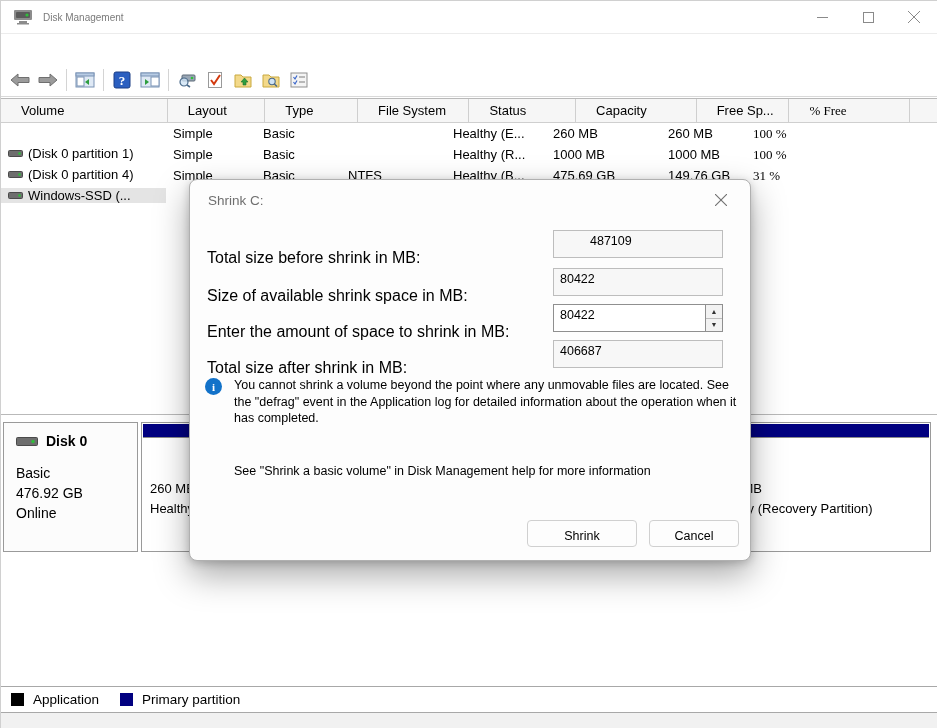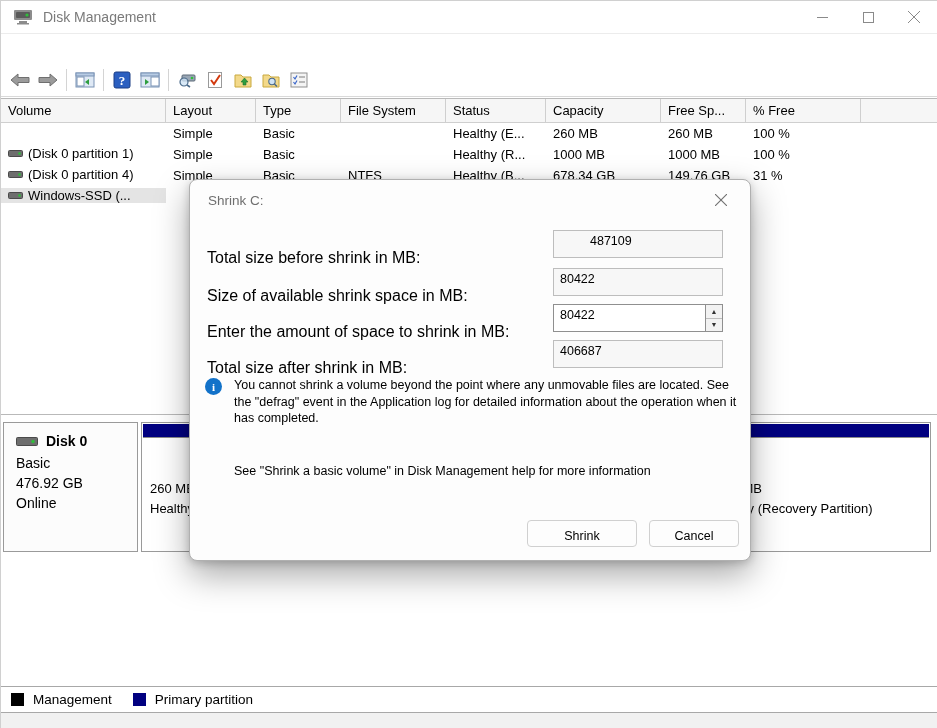--- a/index.html
+++ b/index.html
@@ -3,49 +3,49 @@
 <meta charset="utf-8">
 <style>
   * { margin:0; padding:0; box-sizing:border-box; }
   html,body { width:937px; height:728px; }
   body { font-family:"Liberation Sans", sans-serif; font-size:13px; color:#000; background:#fff; overflow:hidden; }
   #window { position:relative; width:937px; height:728px; background:#fff; border-left:1px solid #d0d0d0; border-top:1px solid #d0d0d0; }
 
   
   .titlebar { position:absolute; top:0; left:0; width:100%; height:33px; display:flex; align-items:center; background:#fff; border-bottom:1px solid #ececec; }
   .titlebar .appicon { margin-left:12px; width:20px; height:16px; }
-  .titlebar .title { margin-left:10px; color:#7a7a7a; font-size:14px; }
+  .titlebar .title { margin-left:10px; color:#7a7a7a; font-size:10px; }
   .win-controls { margin-left:auto; display:flex; height:100%; }
   .win-btn { width:46px; height:100%; display:flex; align-items:center; justify-content:center; color:#8a8a8a; font-size:13px; cursor:default; }
   .win-btn svg { stroke:#8a8a8a; }
 
   
   .menubar { position:absolute; top:33px; left:0; width:100%; height:29px; display:flex; align-items:center; gap:26px; padding-left:13px; background:#fff; font-size:14px; }
   .menu-item { cursor:default; }
 
   
   .toolbar { position:absolute; top:62px; left:0; width:100%; height:34px; display:flex; align-items:center; padding-left:5px; background:#fff; border-bottom:1px solid #d9d9d9; }
   .tbtn { width:28px; height:26px; display:flex; align-items:center; justify-content:center; }
   .tsep { width:1px; height:22px; background:#d4d4d4; margin:0 4px; }
 
   
   .listpane { position:absolute; top:97px; left:0; width:937px; height:316px; background:#fff; border-top:1px solid #b9b9b9; }
   .lv-header { display:flex; height:24px; background:#f6f6f6; border-bottom:1px solid #cfcfcf; }
-  .lv-h { border-right:1px solid #cfcfcf; padding:4px 7px 0 7px; font-size:13px; white-space:nowrap; overflow:hidden; }
+  .lv-h { border-right:1px solid #cfcfcf; padding:4px 7px 0 7px; font-size:13px; white-space:nowrap; overflow:hidden;margin-left:13px; }
   .lv-row { display:flex; height:21px; align-items:center; }
   .lv-c { padding:0 7px; white-space:nowrap; overflow:hidden; font-size:13px; }
-  .c0{width:165px;} .c1{width:90px;} .c2{width:85px;} .c3{width:105px;} .c4{width:100px;} .c5{width:115px;} .c6{width:85px;} .c7{width:115px;} .c8{flex:1;}
+  .c0{width:165px;} .c1{width:90px;} .c2{width:85px;} .c3{width:105px;} .c4{width:100px;} .c5{width:115px;} .c6{width:85px;} .c7{width:115px;font-family:Liberation Serif, serif;} .c8{flex:1;}
   .vol-cell { display:flex; align-items:center; gap:5px;margin-top:39px; }
   .vol-cell.selected { background:#e4e4e4;align-items:center; }
   .vol-icon { flex:0 0 auto; }
 
   
   .graphpane { position:absolute; top:413px; left:0; width:937px; height:272px; background:#fff; border-top:1px solid #b9b9b9; }
   .disk-info { position:absolute; left:2px; top:7px; width:135px; height:130px; border:1px solid #9a9a9a; background:#fcfcfc; padding:10px 0 0 12px; }
-  .disk-info .dname { display:flex; align-items:center; gap:8px; font-weight:bold; font-size:14px; margin-bottom:4px; }
+  .disk-info .dname { display:flex; align-items:center; gap:8px; font-weight:bold; font-size:14px; margin-bottom:14px; }
   .disk-info .dline { font-size:14px; line-height:20px; }
   .pblock { position:absolute; top:7px; height:130px; border:1px solid #9a9a9a; background:#fff; }
   .pband { height:14px; margin:1px; border-bottom:1px solid #8a8a8a; }
   .ptext { padding:40px 0 0 8px; font-size:13px; line-height:20px; white-space:nowrap; overflow:hidden; }
 
   
   .legend { position:absolute; top:685px; left:0; width:937px; height:27px; background:#fff; border-top:1px solid #a8a8a8; border-bottom:1px solid #a8a8a8; display:flex; align-items:center; padding-left:10px; gap:9px; font-size:13.5px; }
   .lg-sq { width:13px; height:13px; display:inline-block; }
   .legend .lg-label { margin-right:12px; }
   .bottom-fill { position:absolute; top:712px; left:0; width:937px; height:16px; background:#f1f1f1; }
@@ -227,21 +227,21 @@
         <svg class="vol-icon" width="15" height="9" viewBox="0 0 15 9">
             <rect x="0.5" y="1.5" width="14" height="6" rx="1" fill="#6e6e6e" stroke="#4a4a4a"></rect>
             <circle cx="11.5" cy="4.5" r="1.3" fill="#2fbf3a"></circle>
           </svg>
         <span>Windows-SSD (...</span>
       </div>
       <div class="lv-c c1">Simple</div>
       <div class="lv-c c2">Basic</div>
       <div class="lv-c c3">NTFS</div>
       <div class="lv-c c4">Healthy (B...</div>
-      <div class="lv-c c5">678.34 GB</div>
+      <div class="lv-c c5">475.69 GB</div>
       <div class="lv-c c6">149.76 GB</div>
       <div class="lv-c c7">31 %</div>
     </div>
   </div>
 
   <div class="graphpane">
     <div class="disk-info">
       <div class="dname">
         <svg width="22" height="11" viewBox="0 0 22 11">
             <rect x="0.5" y="1.5" width="21" height="8" rx="1" fill="#6e6e6e" stroke="#4a4a4a"></rect>
@@ -274,21 +274,21 @@
       <div class="pband" style="background:#010080;"></div>
       <div class="ptext">
         <div>1000 MB</div>
         <div>Healthy (Recovery Partition)</div>
       </div>
     </div>
   </div>
 
   <div class="legend">
     <span class="lg-sq" style="background:#000000;"></span>
-    <span class="lg-label">Management</span>
+    <span class="lg-label">Application</span>
     <span class="lg-sq" style="background:#010080;"></span>
     <span class="lg-label">Primary partition</span>
   </div>
   <div class="bottom-fill"></div>
 
   <div class="dialog">
     <div class="dlg-titlebar">
       <span class="dlg-title">Shrink C:</span>
       <div class="dlg-close">
         <svg width="12" height="12" viewBox="0 0 12 12">

